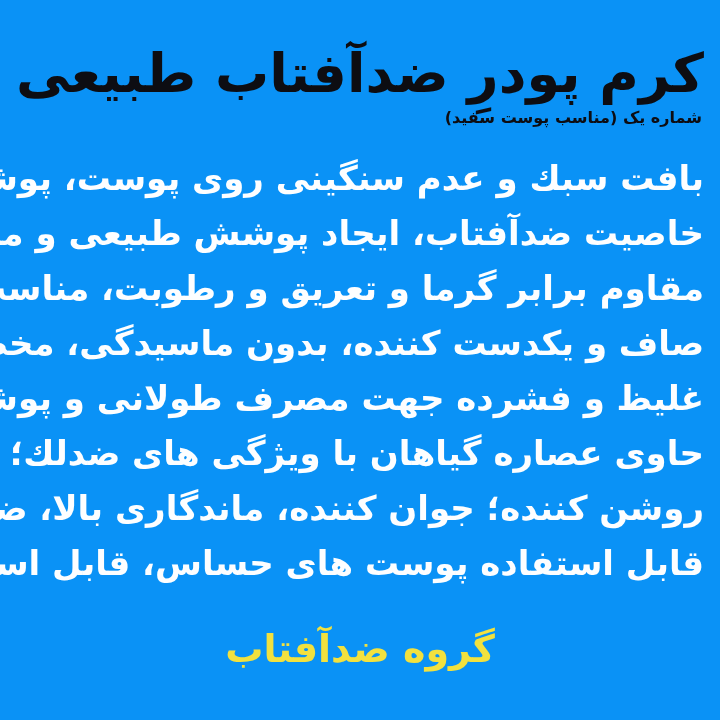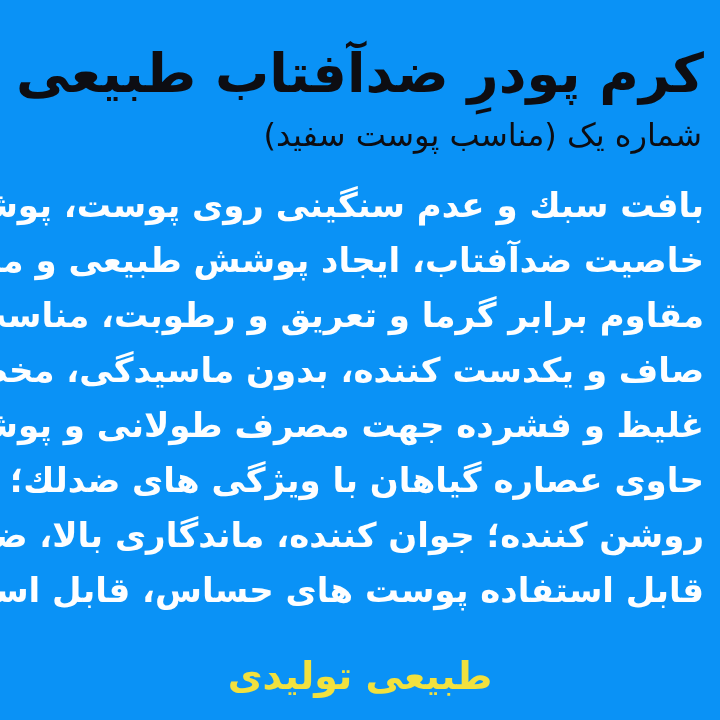--- a/index.html
+++ b/index.html
@@ -16,26 +16,26 @@
     margin-top:40px;
     text-align:center;
     font-size:54px;
     font-weight:700;
     color:#0d0d12;
     line-height:1.25;
     letter-spacing:-1px;
     white-space:nowrap;
   }
   .subtitle{
-    margin-top:8px;
+    margin-top:0px;
     padding-left:18px;          
     text-align:left;
     direction:rtl;
-    font-size:32px;
-    font-weight:400;
+    font-size:16px;
+    font-weight:700;
     color:#0d0d12;
     padding-right:0;
   }
   
   .subtitle{ text-align:right; padding-right:18px; padding-left:0; }
   .body-text{
     margin-top:24px;
     padding:0 16px;
     color:#fdfeff;
   }
@@ -85,16 +85,16 @@
     <div class="body-line">خاصیت ضدآفتاب، ایجاد پوشش طبیعی و مات و مخملی</div>
     <div class="body-line">مقاوم برابر گرما و تعریق و رطوبت، مناسب انواع پوست</div>
     <div class="body-line">صاف و یکدست کننده، بدون ماسیدگی، مخصوص گریم</div>
     <div class="body-line">غلیظ و فشرده جهت مصرف طولانی و پوشش دهی بیشتر</div>
     <div class="body-line">حاوی عصاره گیاهان با ویژگی های ضدلك؛ ضدچروك؛</div>
     <div class="body-line">روشن کننده؛ جوان کننده، ماندگاری بالا، ضدحساسیت</div>
     <div class="body-line">قابل استفاده پوست های حساس، قابل استفاده کل بدن</div>
   </div>
 
   <div class="footer">
-    <span class="fa">طبیعی تولیدی</span>
+    <span class="fa">گروه ضدآفتاب</span>
   </div>
 
 </div>
 
 </body></html>

